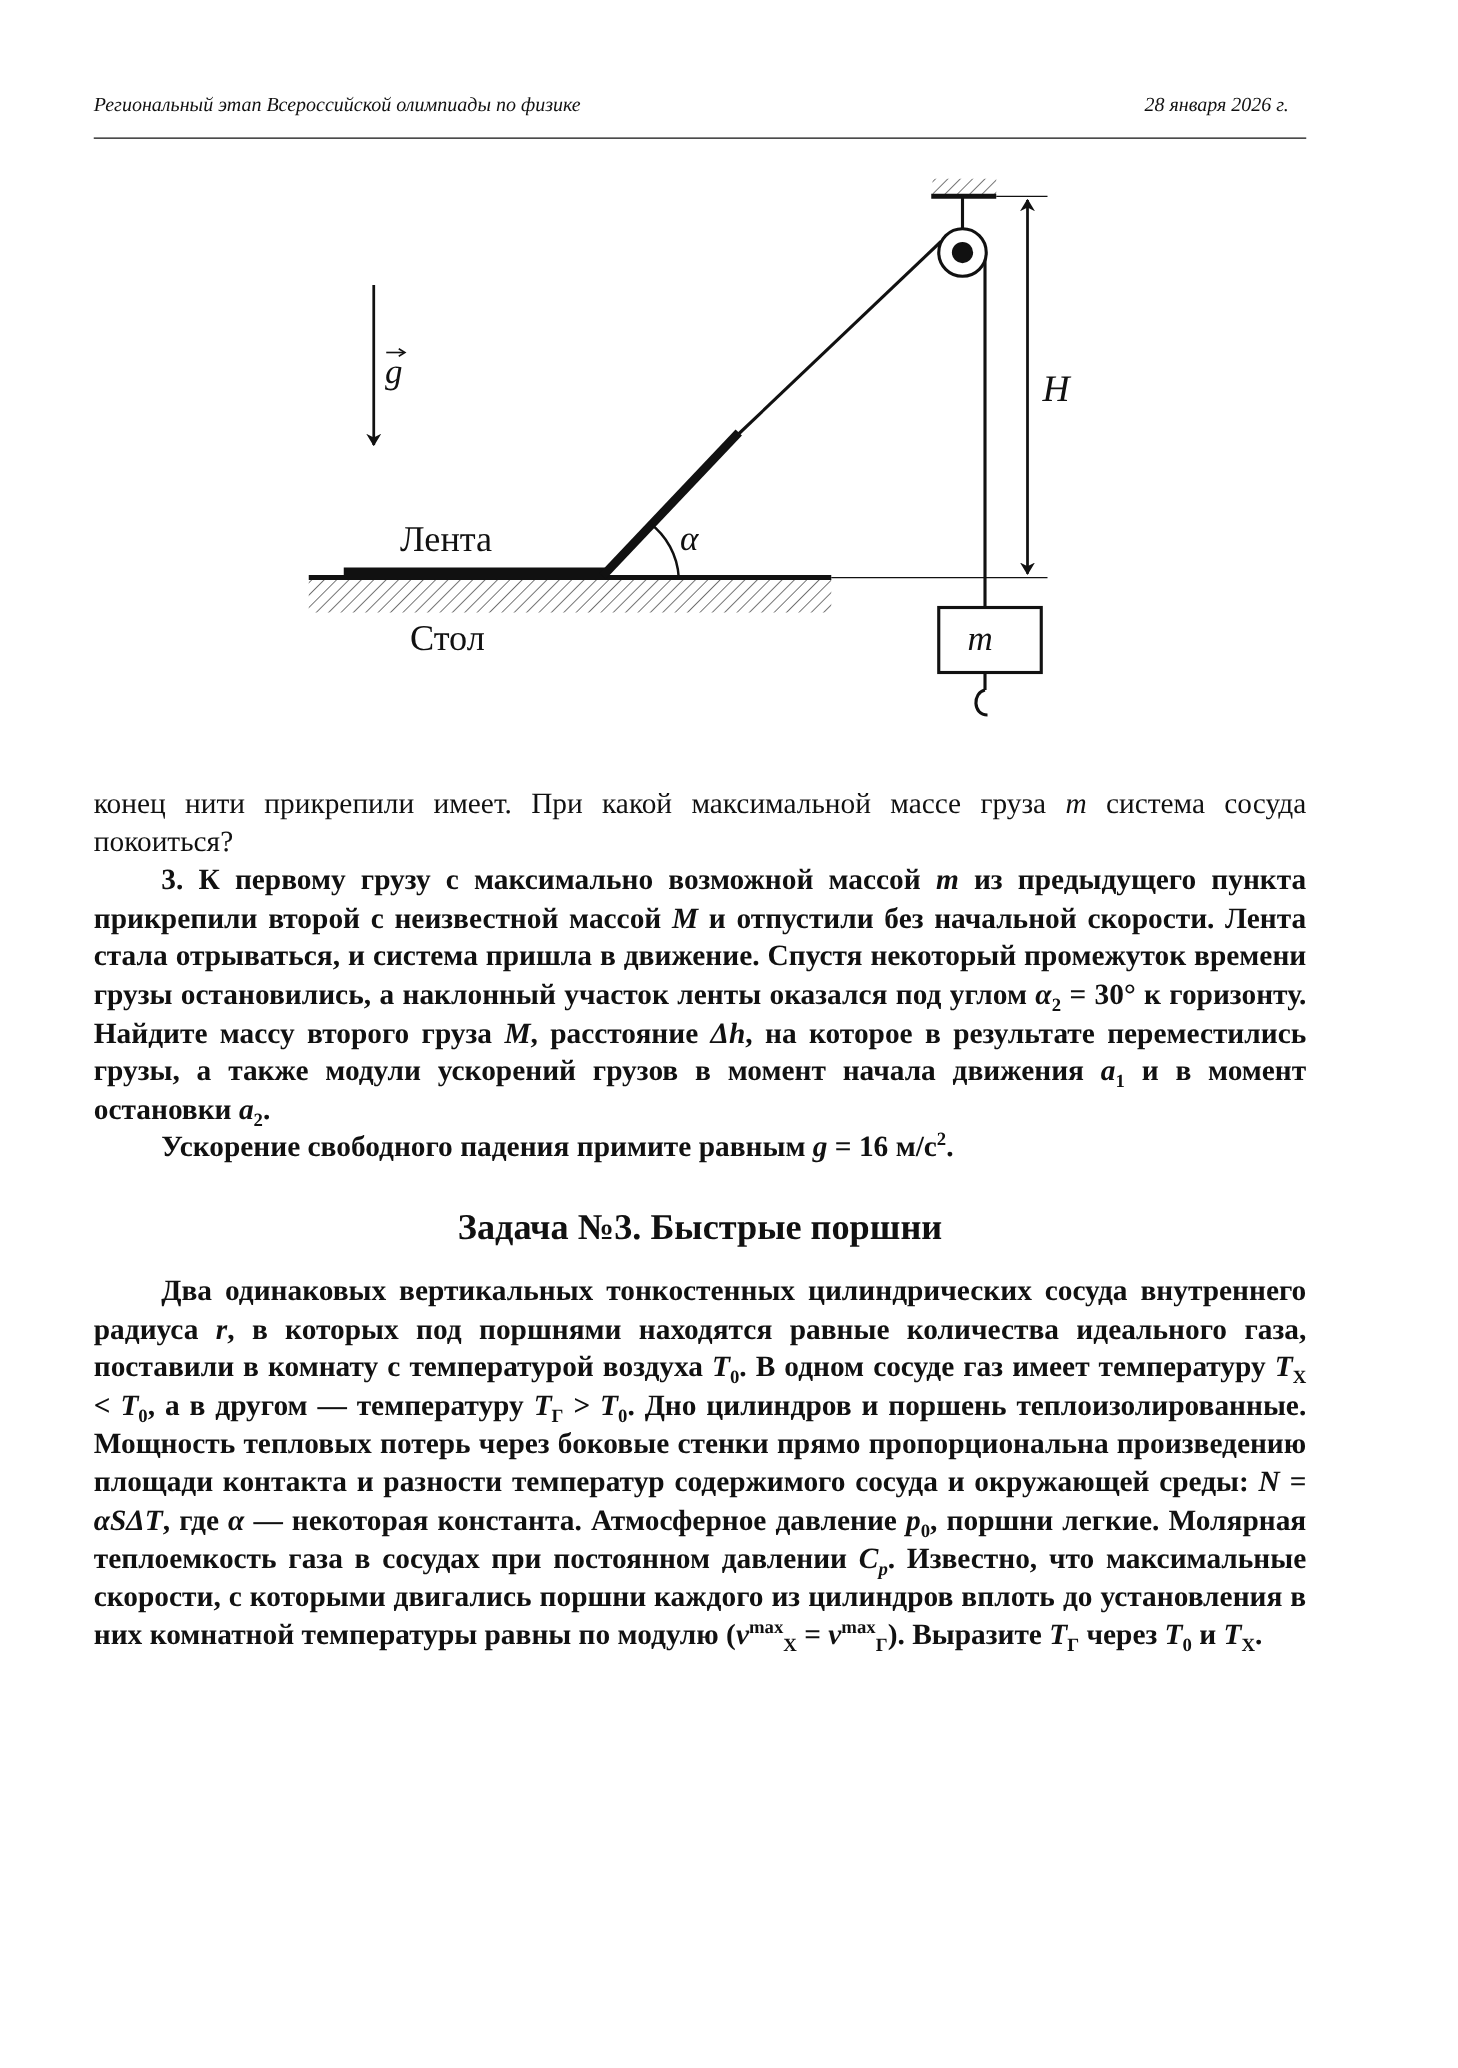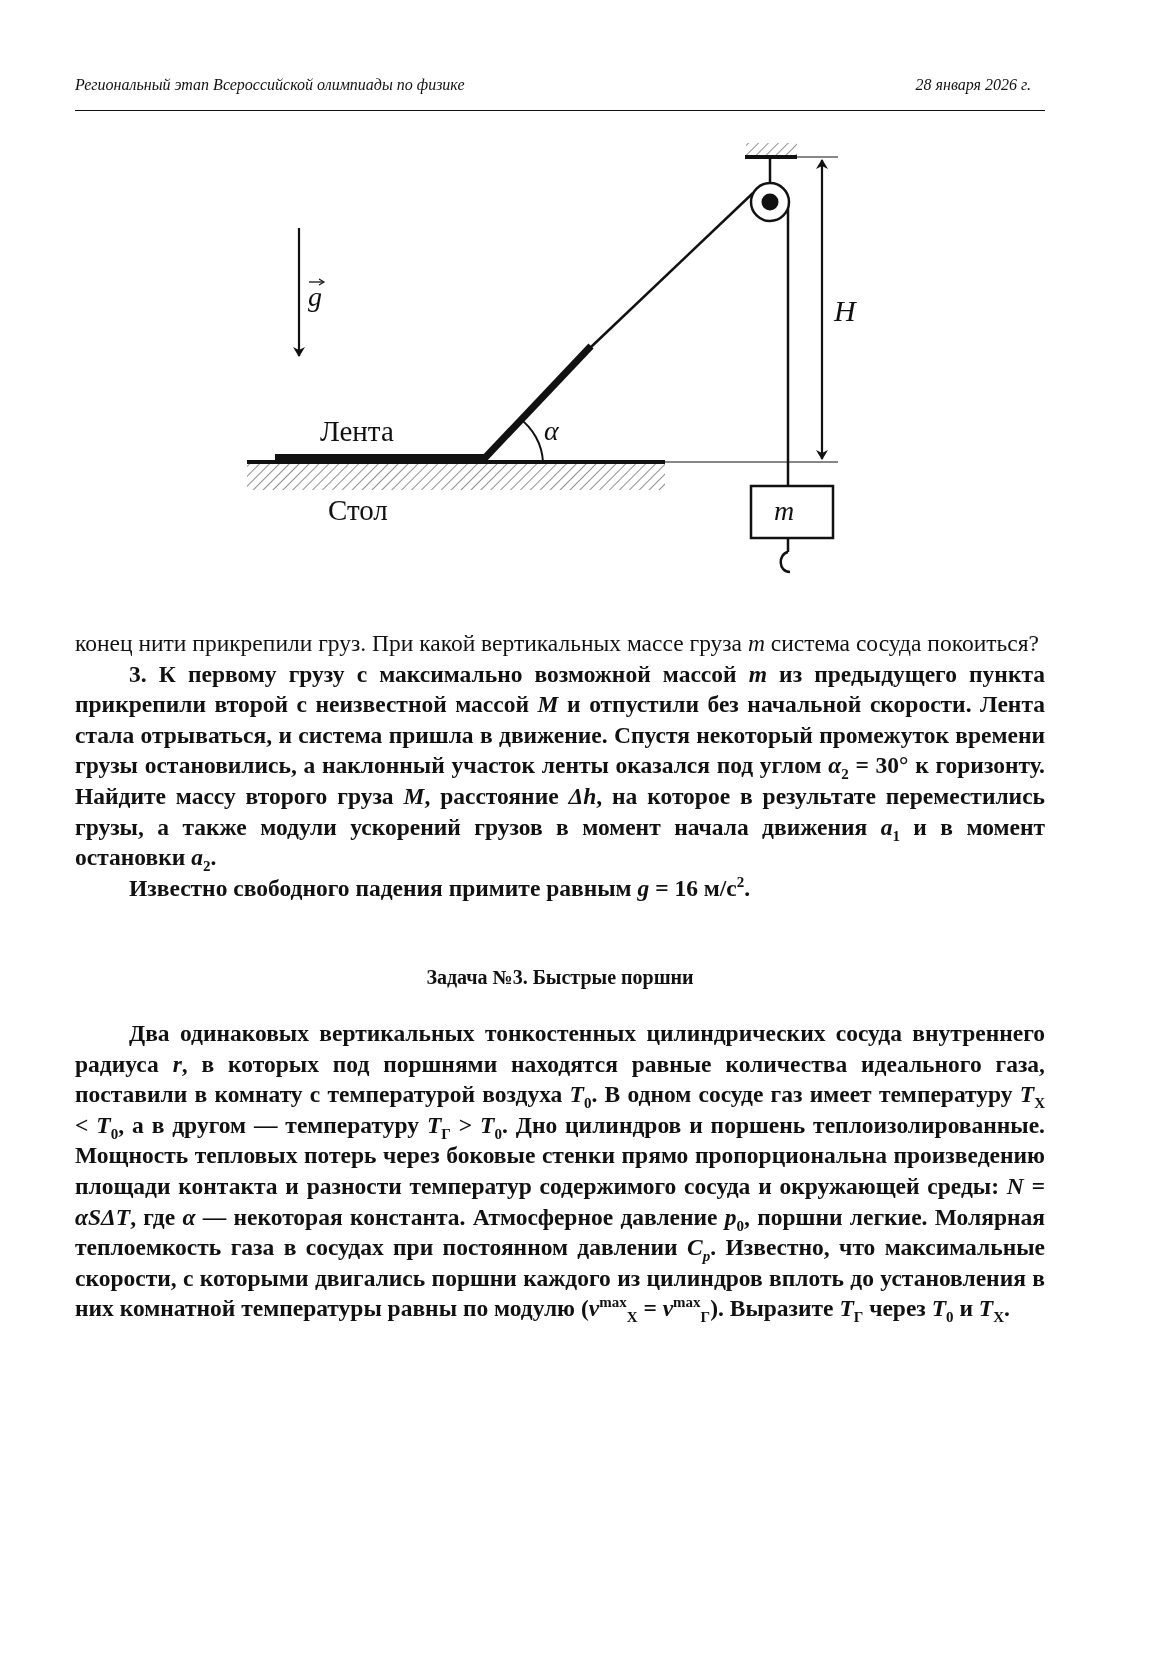--- a/index.html
+++ b/index.html
@@ -10,21 +10,21 @@
   .header .left { position:absolute; left:0; top:0; }
   .header .right { position:absolute; right:14px; top:0; }
   .diagram { position:absolute; left:0; top:120px; width:1166px; height:490px; }
   .text { position:absolute; left:75px; width:970px; font-size:23.5px; line-height:30.6px;
           text-align:justify; }
   .text p { margin:0; }
   .indent { text-indent:54px;font-weight:bold; }
   .math { font-style:italic; }
   sub, sup { font-size:15px; line-height:0; }
   .title { position:absolute; left:75px; width:970px; top:966px; text-align:center;
-           font-weight:bold; font-size:20px; }
+           font-weight:bold; font-size:29px; }
 </style>
 </head>
 <body>
 
 <div class="header">
   <span class="left">Региональный этап Всероссийской олимпиады по физике</span>
   <span class="right">28 января 2026 г.</span>
 </div>
 
 <svg class="diagram" viewBox="0 120 1166 490" width="1166" height="490">
@@ -85,22 +85,22 @@
 
   <g>
     <rect x="751" y="486" width="82" height="52" fill="#fff" stroke="#111" stroke-width="2.5"></rect>
     <line x1="788" y1="538" x2="788" y2="552" stroke="#111" stroke-width="2.5"></line>
     <path d="M788,552 C778,554 778,572 790,572" fill="none" stroke="#111" stroke-width="2.5"></path>
   </g>
   <text x="774" y="520" font-family="Liberation Serif, serif" font-style="italic" font-size="28" fill="#111">m</text>
 </svg>
 
 <div class="text" style="top:628px;">
-  <p><span>конец нити прикрепили груз. При какой вертикальных массе груза </span><span class="math">m</span><span> система сосуда покоиться?</span></p>
+  <p><span>конец нити прикрепили имеет. При какой максимальной массе груза </span><span class="math">m</span><span> система сосуда покоиться?</span></p>
   <p class="indent"><span>3.</span><span> К первому грузу с максимально возможной массой </span><span class="math">m</span><span> из предыдущего пункта прикрепили второй с неизвестной массой </span><span class="math">M</span><span> и отпустили без начальной скорости. Лента стала отрываться, и система пришла в движение. Спустя некоторый промежуток времени грузы остановились, а наклонный участок ленты оказался под углом </span><span class="math">α</span><sub>2</sub><span> = 30° к горизонту. Найдите массу второго груза </span><span class="math">M</span><span>, расстояние </span><span class="math">Δh</span><span>, на которое в результате переместились грузы, а также модули ускорений грузов в момент начала движения </span><span class="math">a</span><sub>1</sub><span> и в момент остановки </span><span class="math">a</span><sub>2</sub><span>.</span></p>
-  <p class="indent"><span>Известно свободного падения примите равным </span><span class="math">g</span><span> = 16 м/с</span><sup>2</sup><span>.</span></p>
+  <p class="indent"><span>Ускорение свободного падения примите равным </span><span class="math">g</span><span> = 16 м/с</span><sup>2</sup><span>.</span></p>
 </div>
 
 <div class="title">Задача №3. Быстрые поршни</div>
 
 <div class="text" style="top:1018px;">
   <p class="indent"><span>Два одинаковых вертикальных тонкостенных цилиндрических сосуда внутреннего радиуса </span><span class="math">r</span><span>, в которых под поршнями находятся равные количества идеального газа, поставили в комнату с температурой воздуха </span><span class="math">T</span><sub>0</sub><span>. В одном сосуде газ имеет температуру </span><span class="math">T</span><sub>Х</sub><span> &lt; </span><span class="math">T</span><sub>0</sub><span>, а в другом — температуру </span><span class="math">T</span><sub>Г</sub><span> &gt; </span><span class="math">T</span><sub>0</sub><span>. Дно цилиндров и поршень теплоизолированные. Мощность тепловых потерь через боковые стенки прямо пропорциональна произведению площади контакта и разности температур содержимого сосуда и окружающей среды: </span><span class="math">N = αSΔT</span><span>, где </span><span class="math">α</span><span> — некоторая константа. Атмосферное давление </span><span class="math">p</span><sub>0</sub><span>, поршни легкие. Молярная теплоемкость газа в сосудах при постоянном давлении </span><span class="math">C</span><sub class="math">p</sub><span>. Известно, что максимальные скорости, с которыми двигались поршни каждого из цилиндров вплоть до установления в них комнатной температуры равны по модулю (</span><span class="math">v</span><sup>max</sup><sub>Х</sub><span> = </span><span class="math">v</span><sup>max</sup><sub>Г</sub><span>). Выразите </span><span class="math">T</span><sub>Г</sub><span> через </span><span class="math">T</span><sub>0</sub><span> и </span><span class="math">T</span><sub>Х</sub><span>.</span></p>
 </div>
 
 </body></html>

